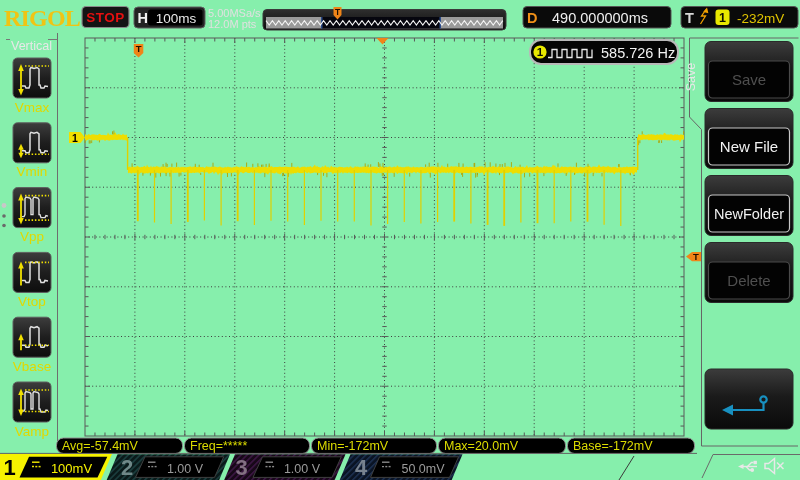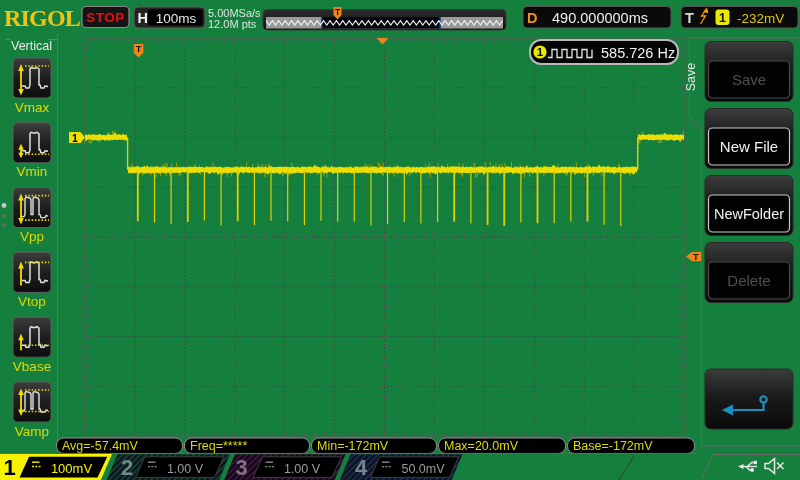--- a/index.html
+++ b/index.html
@@ -1,17 +1,17 @@
 <!DOCTYPE html>
 <html><head>
 <meta charset="utf-8">
 <style>
   html,body { margin:0; padding:0; background:#000; }
   * { box-sizing: border-box; }
-  .scope { position:relative; width:800px; height:480px; background:#15803d; overflow:hidden;
+  .scope { position:relative; width:800px; height:480px; background:#86efac; overflow:hidden;
            font-family:"Liberation Sans", sans-serif; }
 </style>
 </head>
 <body>
 <div class="scope">
 <svg width="800" height="480" viewBox="0 0 800 480">
 <defs>
   <linearGradient id="btngrad" x1="0" y1="0" x2="0" y2="1">
     <stop offset="0" stop-color="#3d3d3d"></stop>
           <stop offset="0.5" stop-color="#1e1e1e"></stop>

